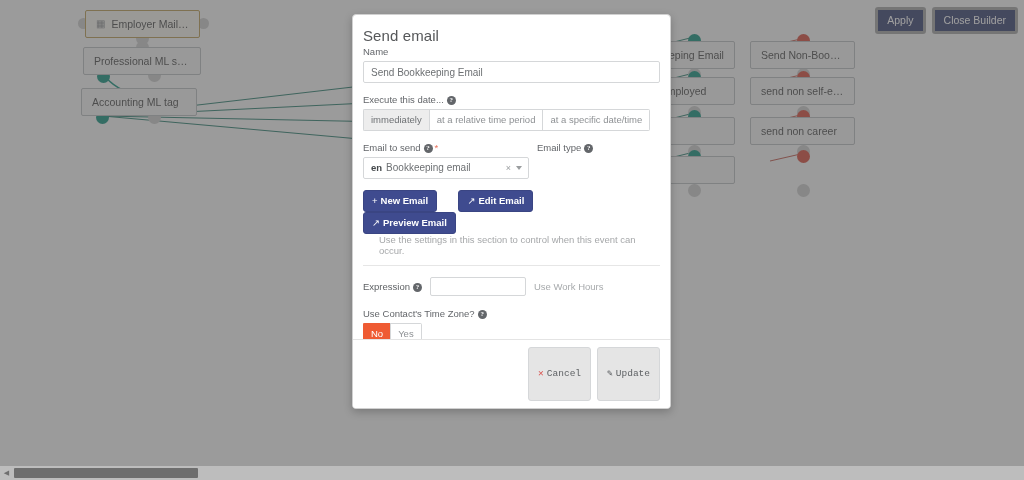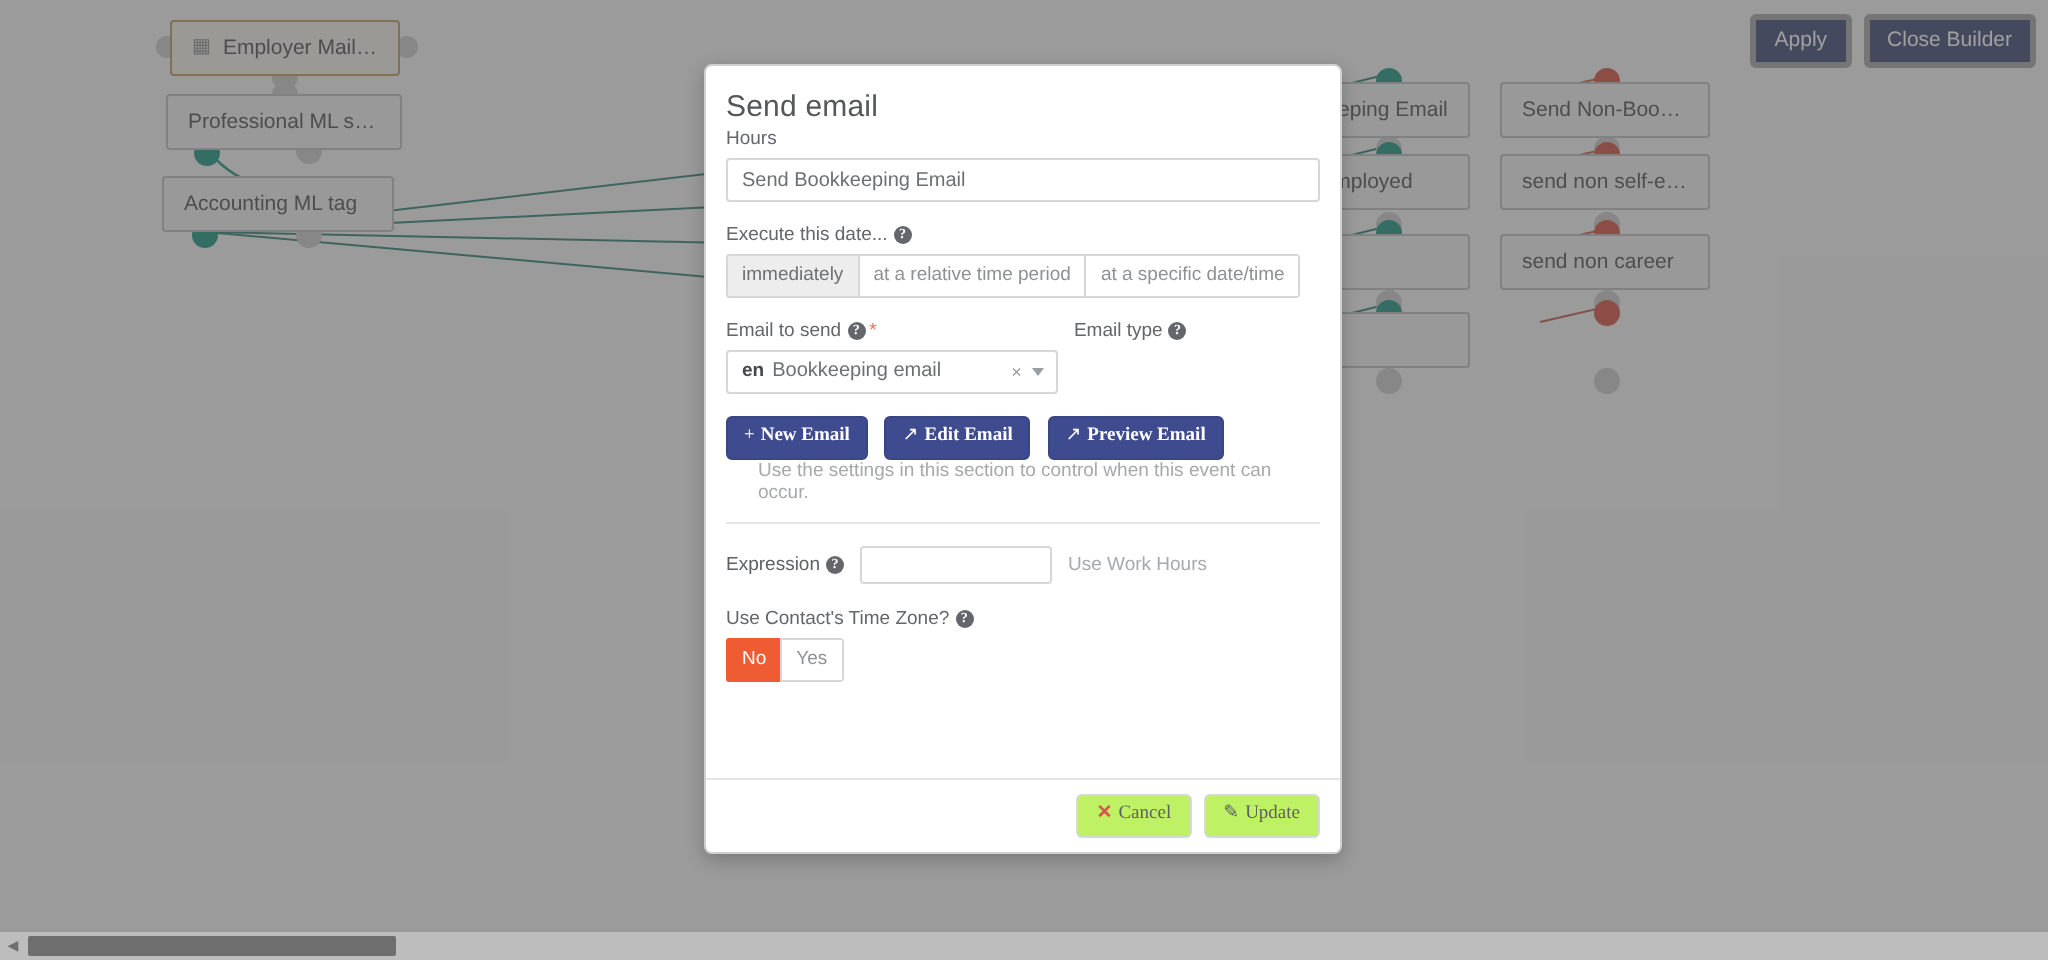--- a/index.html
+++ b/index.html
@@ -65,21 +65,21 @@
   }
 
   
   .overlay {
     position: absolute; inset: 0;
     background: rgba(80,80,80,0.55);
   }
 
   .modal {
     position: absolute;
-    left: 352px; top: 32px;
+    left: 352px; top: 14px;
     width: 319px; height: 395px;
     background: #ffffff;
     border: 1px solid #d0d0d0;
     border-radius: 4px;
     box-shadow: 0 3px 9px rgba(0,0,0,0.22);
     display: flex; flex-direction: column;
     overflow: hidden;
   }
   .modal-body {
     flex: 1;
@@ -146,22 +146,22 @@
   .sel-caret {
     position: absolute; right: 6px; top: 50%; transform: translateY(-50%);
     width: 0; height: 0; border-left: 3px solid transparent;
     border-right: 3px solid transparent; border-top: 4px solid #9a9d9f;
   }
 
   
   .btn-primary {
     background: #3f4b8f; color: #fff; border: 1px solid #3a4583;
     border-radius: 3px; font-size: 9.5px; font-weight: bold;
-    padding: 4px 8px; cursor: pointer; margin-right: 5px;
-    font-family: Liberation Serif, serif; line-height: 1.25;
+    padding: 4px 8px; cursor: pointer; margin-right: 18px;
+    font-family: Liberation Sans, sans-serif; line-height: 1.25;
   }
   .btn-primary .gi { margin-right: 3px; font-weight: normal; }
 
   
   .section-title {
     font-size: 14px; color: #555759; margin: 14px 0 2px 0; font-weight: normal;
   }
   .section-sub { font-size: 9.5px; color: #a6a8aa; margin: 0 0 9px 16px; }
   .divider { border-top: 1px solid #e6e6e6; margin: 0 0 11px 0; }
 
@@ -175,23 +175,23 @@
   }
   .link-muted { font-size: 9.5px; color: #a7aaac; cursor: pointer; }
 
   .modal-footer {
     border-top: 1px solid #e4e4e4;
     padding: 7px 10px;
     display: flex; justify-content: flex-end; gap: 6px;
     background: #fff;
   }
   .btn-light {
-    background: #bef264; border: 1px solid #d5d7d9; border-radius: 3px;
-    font-size: 9.5px; color: #5e6164; padding: 4px 9px; cursor: pointer;
-    font-family: Liberation Serif, serif; line-height: 1.25;
+    background: #e5e5e5; border: 1px solid #d5d7d9; border-radius: 3px;
+    font-size: 9.5px; color: #5e6164; padding: 20px 9px; cursor: pointer;
+    font-family: Liberation Mono, monospace; line-height: 1.25;
   }
   .x-red { color: #d9534f; margin-right: 3px; font-weight: bold; }
   .pencil { color: #5e6164; margin-right: 3px; }
 
   
   .hscroll {
     position: absolute; left: 0; right: 0; bottom: 0; height: 14px;
     background: #bdbdbd; display: flex; align-items: center;
   }
   .hscroll-arrow {
@@ -305,21 +305,21 @@
   </div>
 
   <div class="overlay"></div>
 
   <div class="modal">
     <div class="modal-body">
 
       <h2 class="modal-title">Send email</h2>
 
       <div class="row-gap">
-        <label class="field-label">Hours</label>
+        <label class="field-label">Name</label>
         <input class="text-input" type="text" value="Send Bookkeeping Email" style="">
       </div>
 
       <div class="row-gap">
         <label class="field-label">
           <span>Execute this date...</span><span class="help-icon">?</span>
         </label>
         <div class="seg">
           <button class="active">immediately</button>
           <button>at a relative time period</button>

